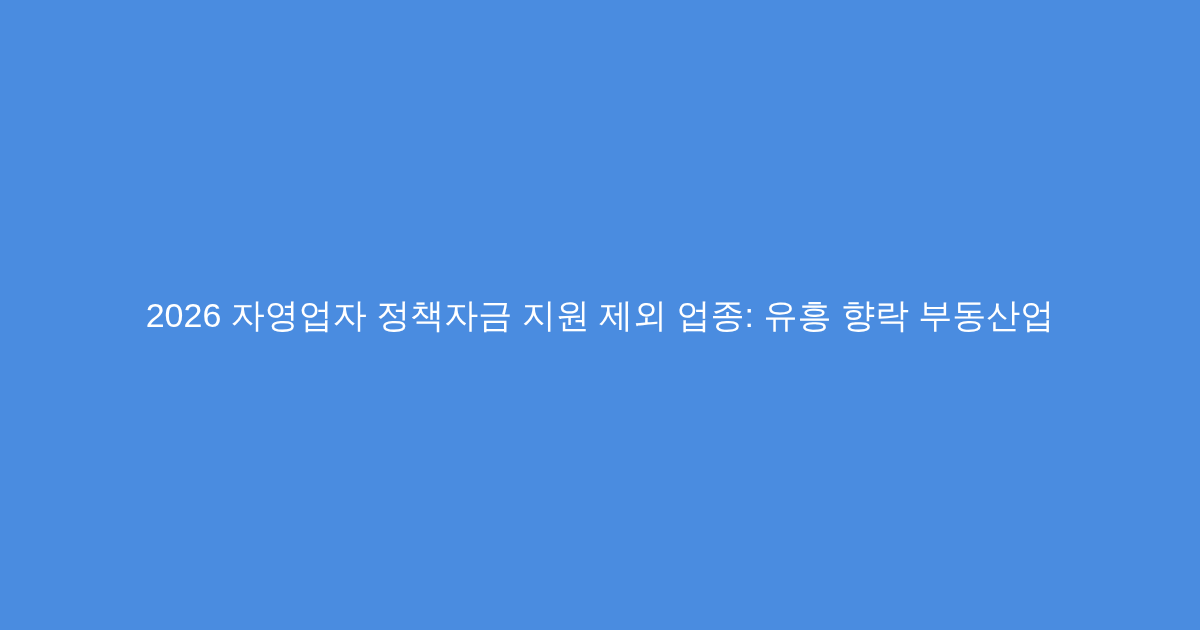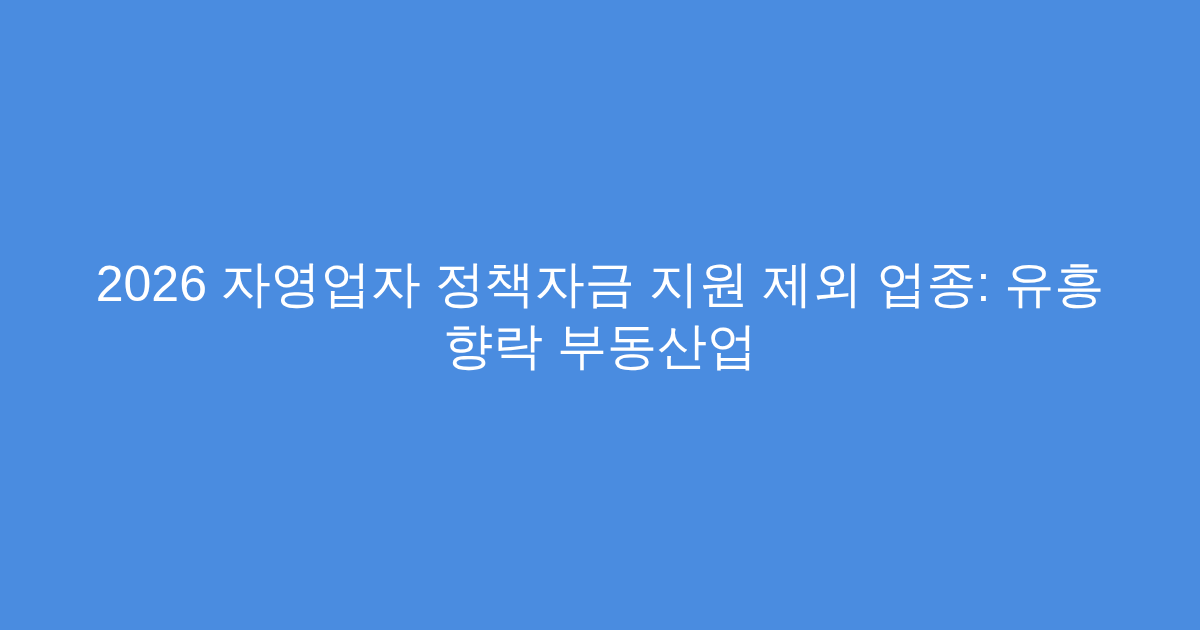--- a/index.html
+++ b/index.html
@@ -34,21 +34,21 @@
     justify-content: center;
     text-align: center;
   }
 
   .banner-title {
     display: block;
     margin: 0;
     padding: 0;
     color: #FFFFFF;
     font-family: "Liberation Sans", "DejaVu Sans", sans-serif;
-    font-size: 50px;
+    font-size: 34px;
     font-weight: 400;
     line-height: 62px;
     letter-spacing: 0px;
     word-break: keep-all;
     text-align: center;
     white-space: normal;
   }
 </style>
 </head>
 <body>

